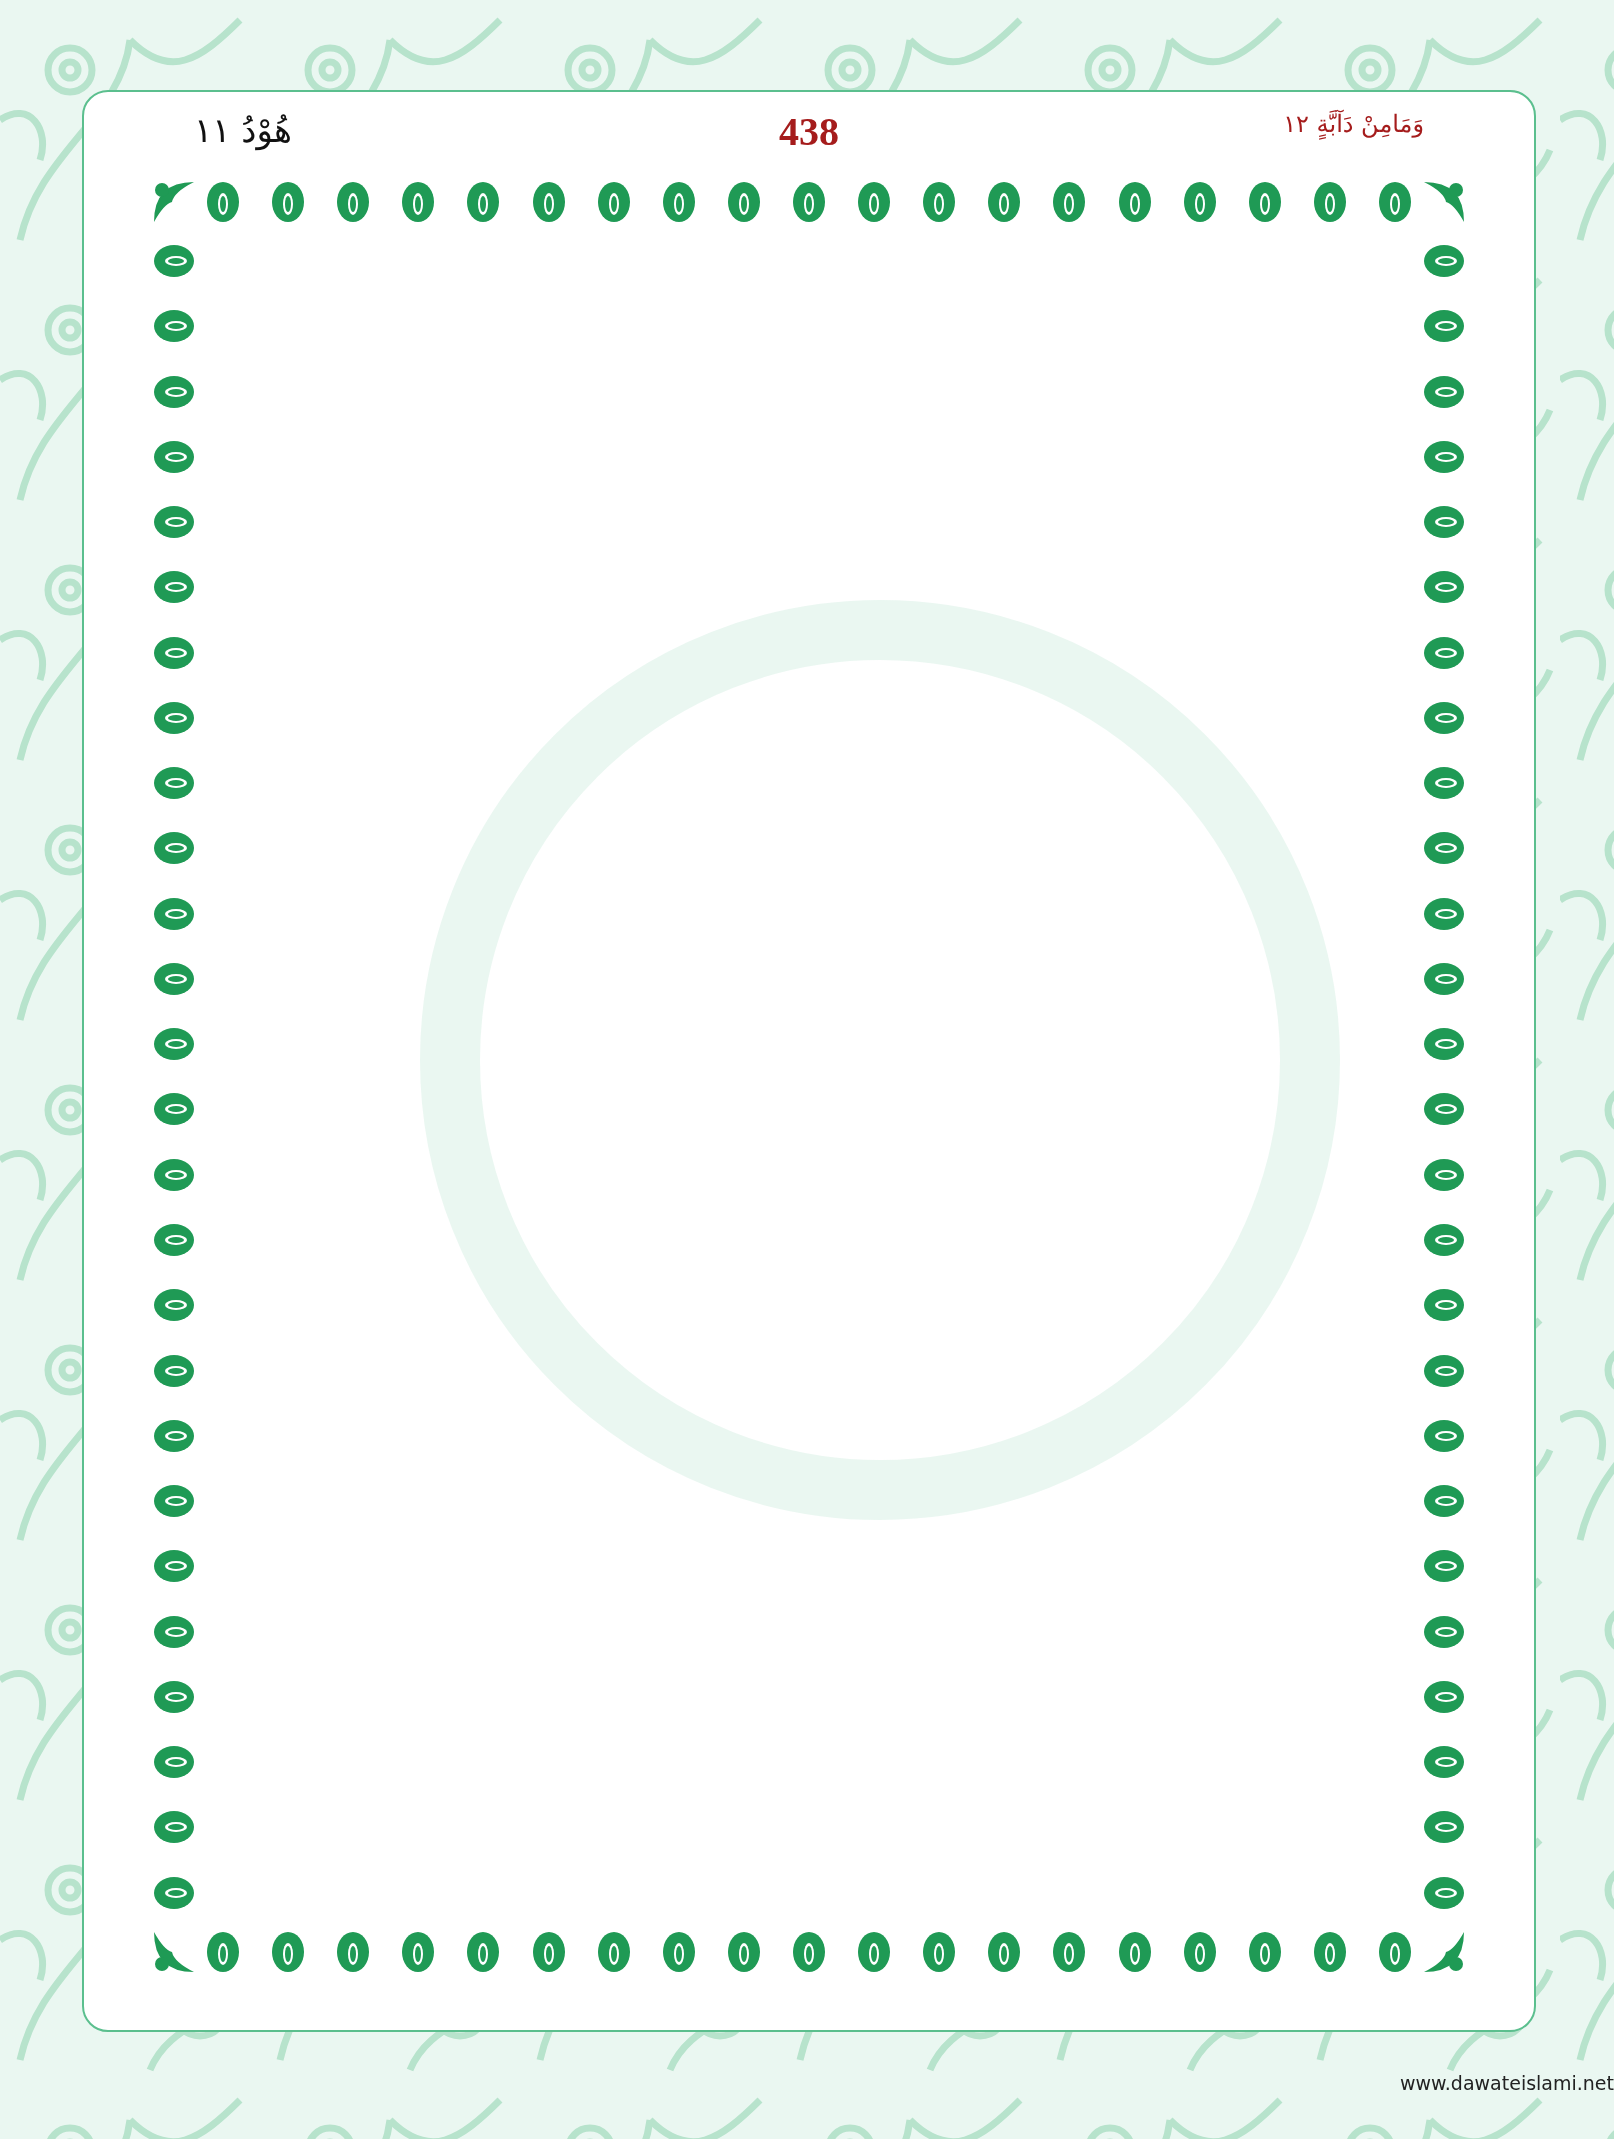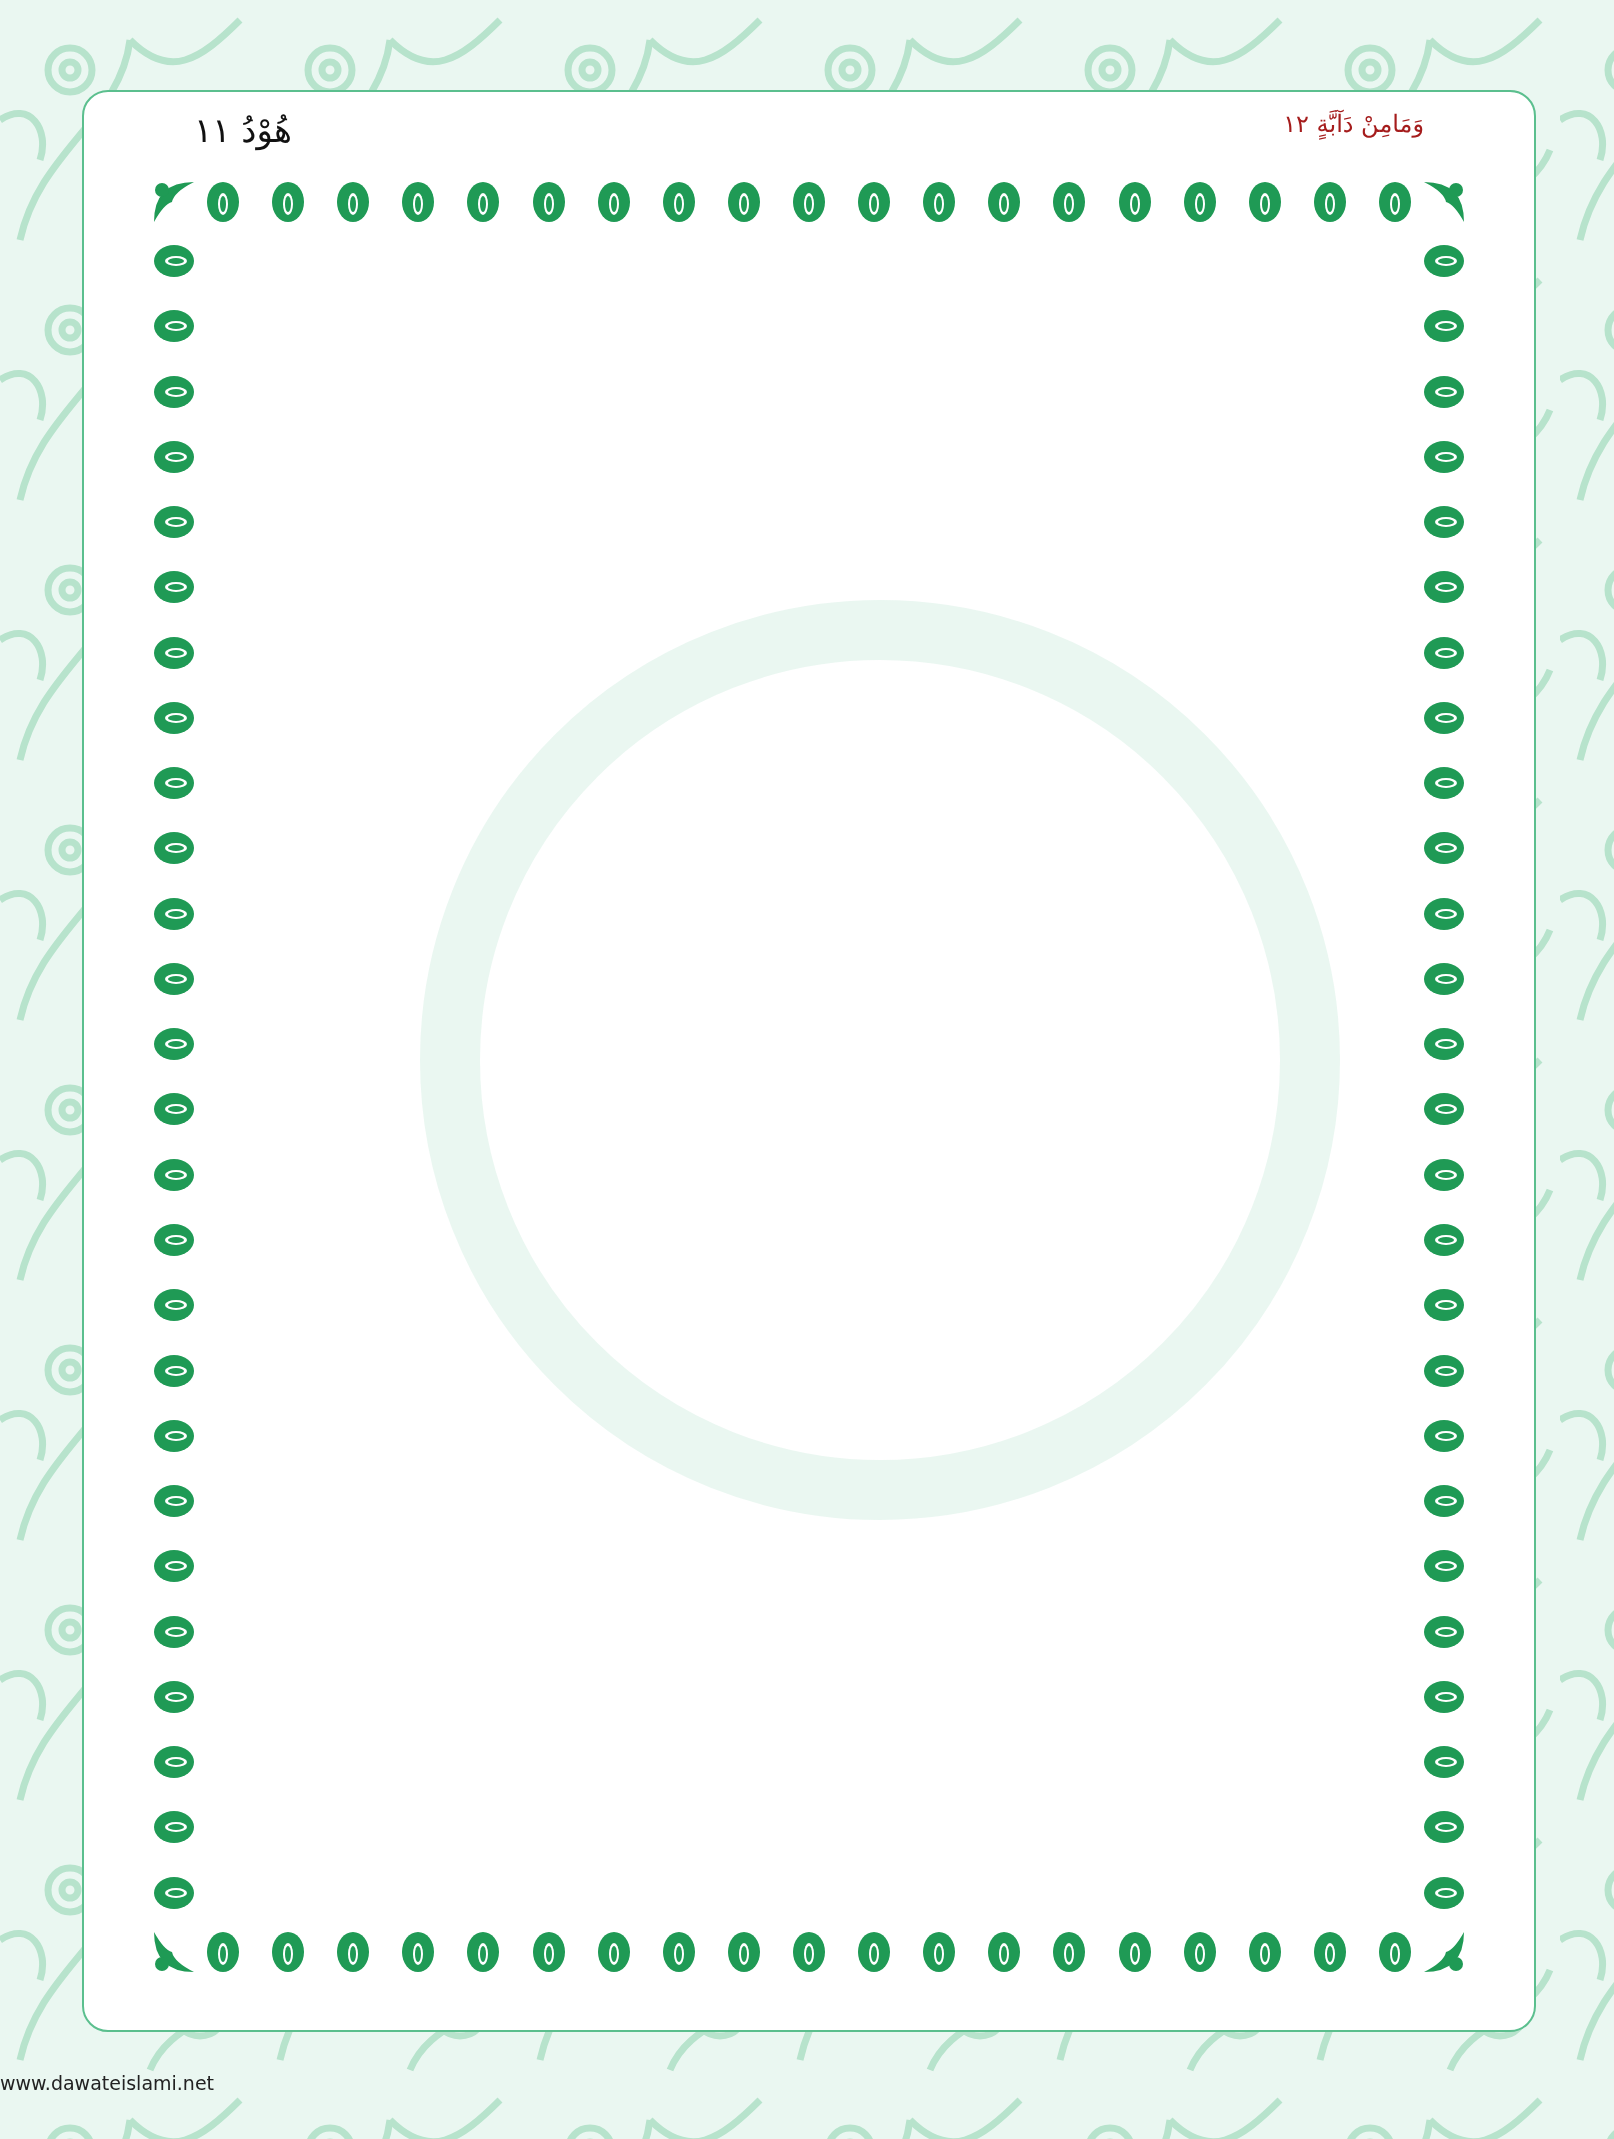--- a/index.html
+++ b/index.html
@@ -49,21 +49,21 @@
   .notes .num{color:#a51c1c;font-weight:bold;}
   .notes .kw{color:#2b2f86;font-weight:bold;}
   .notes .ar{font-size:15px;color:#111;}
   .notes .q{color:#c63;}
 
   .footer-manzil{
     position:absolute;left:0;right:0;top:1900px;text-align:center;
     font-family:"DejaVu Serif",serif;font-size:30px;color:#a51c1c;font-weight:bold;direction:rtl;
   }
   .footer-manzil .n{display:inline-block;border:2px solid #a51c1c;border-radius:14px;padding:0 8px;margin:0 6px;direction:ltr;}
-  .site{position:absolute;left:0;right:0;top:2072px;text-align:left;font-family:"DejaVu Sans",sans-serif;font-size:19px;color:#222;z-index:2;}
+  .site{position:absolute;left:0;right:0;top:2072px;text-align:right;font-family:"DejaVu Sans",sans-serif;font-size:19px;color:#222;z-index:2;}
   .watermark{position:absolute;left:420px;top:600px;width:800px;height:800px;border-radius:50%;border:60px solid rgba(140,210,180,0.18);z-index:2;pointer-events:none;}
 </style>
 </head>
 <body>
 
 <svg class="bg-pattern" width="1614" height="2139" xmlns="http://www.w3.org/2000/svg">
   <defs>
     <pattern id="fl" width="260" height="260" patternUnits="userSpaceOnUse">
       <g fill="none" stroke="#b7e3cc" stroke-width="7">
         <path d="M20 240 C 40 150, 120 120, 130 40"></path>
@@ -75,20 +75,21 @@
         <path d="M0 120 C 30 100, 50 130, 40 160"></path>
       </g>
     </pattern>
   </defs>
   <rect width="1614" height="2139" fill="url(#fl)"></rect>
 </svg>
 
 <div class="page">
   <div class="header">
     <div class="hdr-left">هُوْدُ ١١</div>
+    <div class="hdr-center">438</div>
     <div class="hdr-right">وَمَامِنْ دَآبَّةٍ ١٢</div>
   </div>
 
   <div class="frame">
     <div class="border-row" style="top:0" id="bt">
         <svg class="motif" viewBox="0 0 38 44">
           <ellipse cx="19" cy="22" rx="16" ry="20" fill="#1f9a55"></ellipse>
           <ellipse cx="19" cy="24" rx="5" ry="11" fill="#fff"></ellipse>
           <ellipse cx="19" cy="24" rx="3" ry="8" fill="#1f9a55"></ellipse>
         </svg>

